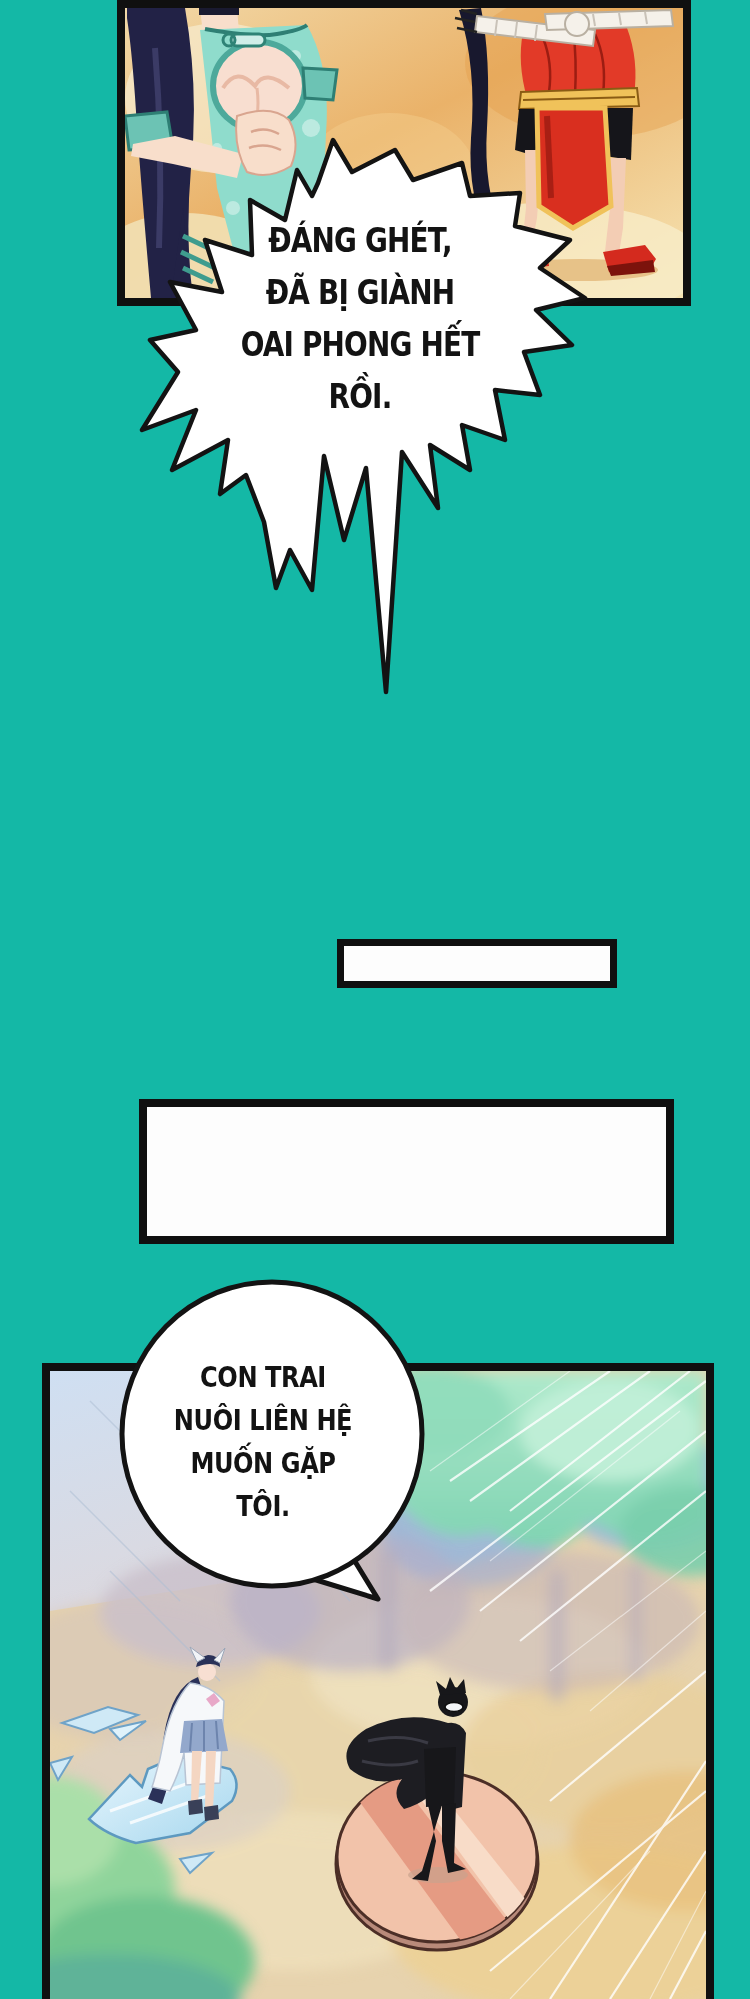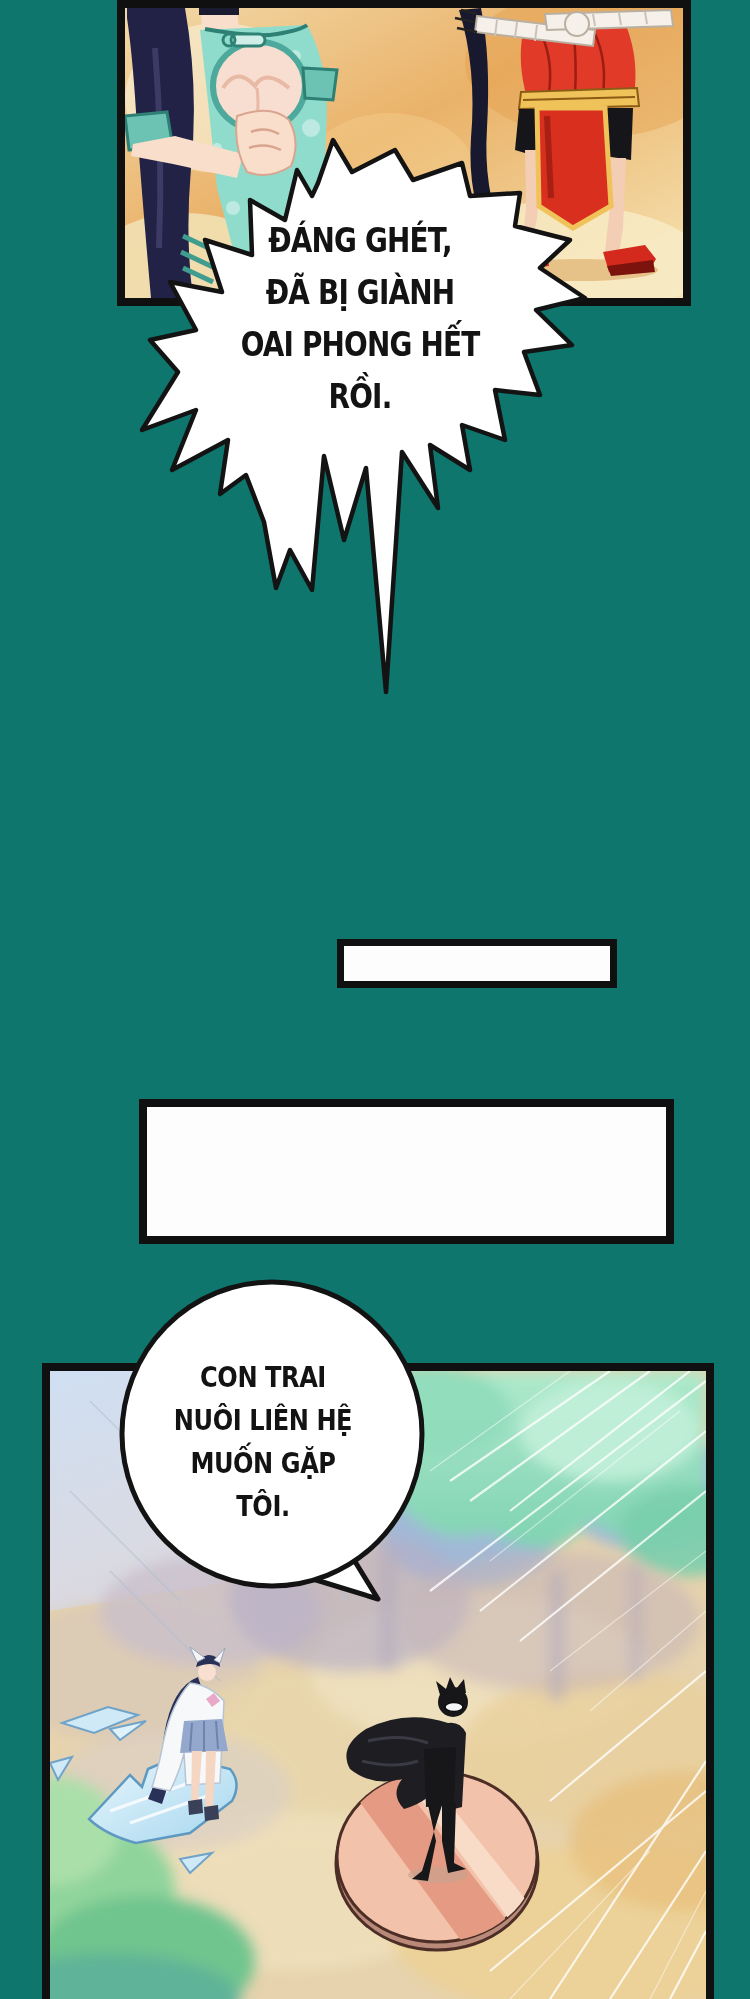--- a/index.html
+++ b/index.html
@@ -1,16 +1,16 @@
 <!DOCTYPE html>
 <html><head>
 <meta charset="utf-8">
 <style>
   html,body{margin:0;padding:0;background:#ffffff;}
-  .page{position:relative;width:750px;height:1999px;background:#0f766e;overflow:hidden;
+  .page{position:relative;width:750px;height:1999px;background:#14b8a6;overflow:hidden;
         font-family:"DejaVu Sans",sans-serif;}
   .panel{position:absolute;box-sizing:border-box;border:8px solid #101010;background:#fff;}
   .panel-top{left:117px;top:0;width:574px;height:306px;}
   .panel-bottom{left:42px;top:1363px;width:672px;height:636px;border-bottom:none;}
   .panel svg{display:block;}
   .cap-box{position:absolute;box-sizing:border-box;background:#fdfdfd;}
   .cap-small{left:337px;top:939px;width:280px;height:49px;border:7px solid #101010;}
   .cap-big{left:139px;top:1099px;width:535px;height:145px;border:8px solid #101010;}
   .bubble-svg{position:absolute;overflow:visible;}
   .shout-svg{left:130px;top:120px;}

